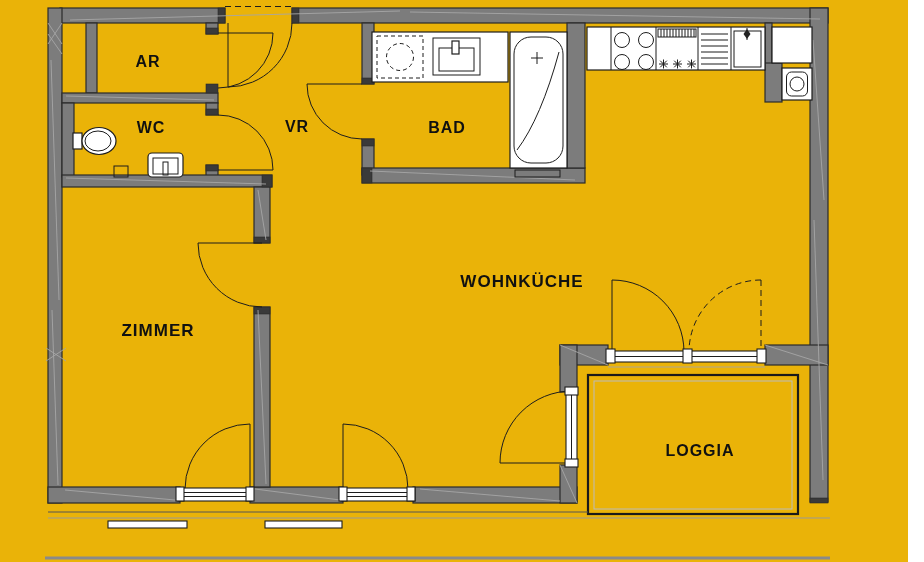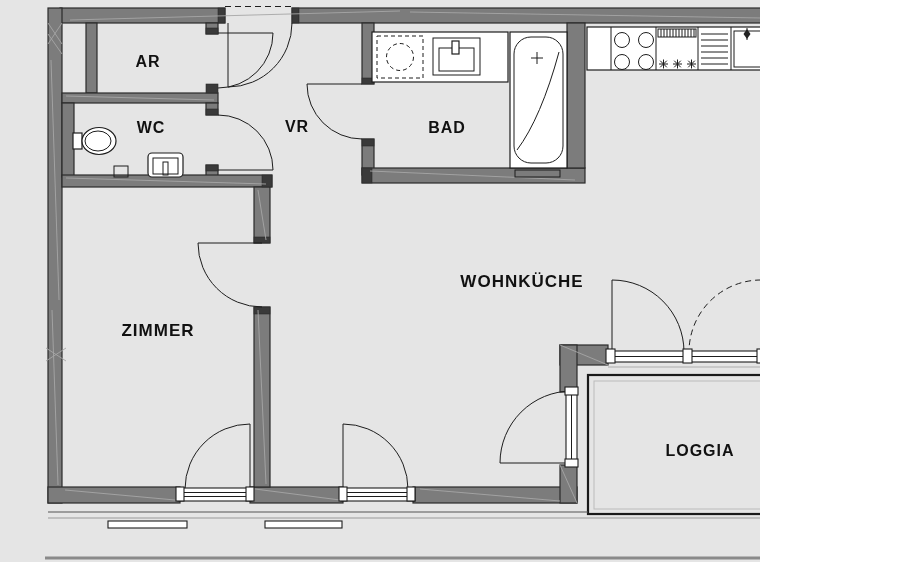--- a/index.html
+++ b/index.html
@@ -1,16 +1,16 @@
 <!DOCTYPE html>
 <html><head>
 <meta charset="utf-8">
 <style>
   html,body{margin:0;padding:0;background:#fff;}
-  .stage{position:relative;width:760px;height:562px;background:#e5e5e5;overflow:hidden;
+  .stage{position:relative;width:908px;height:562px;background:#eab308;overflow:hidden;
          font-family:"Liberation Sans",sans-serif;}
   .wall{fill:#7c7c7c;stroke:#2b2b2b;stroke-width:1.2;}
   .cap{fill:#3a3a3a;stroke:#2b2b2b;stroke-width:0.6;}
   .thin{stroke:#1d1d1d;fill:none;stroke-width:1.2;}
   .thin2{stroke:#1d1d1d;fill:none;stroke-width:1;}
   .dash{stroke-dasharray:6 4;}
   .dashf{stroke-dasharray:4 3;}
   .fix{fill:#ffffff;stroke:#1d1d1d;stroke-width:1.2;}
   .fixn{fill:none;stroke:#1d1d1d;stroke-width:1;}
   .win{fill:#ffffff;stroke:#1d1d1d;stroke-width:1.1;}

